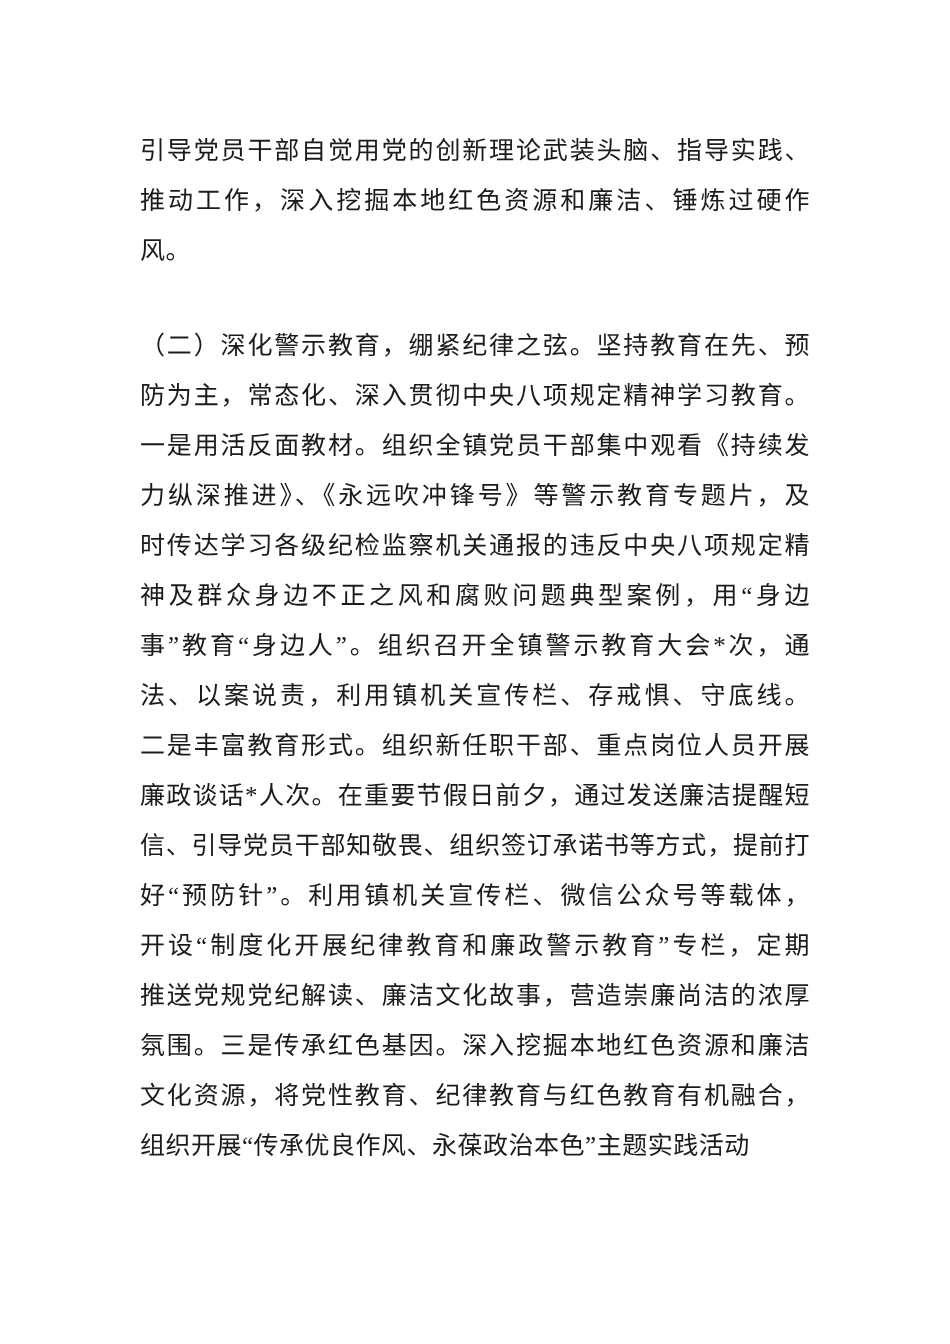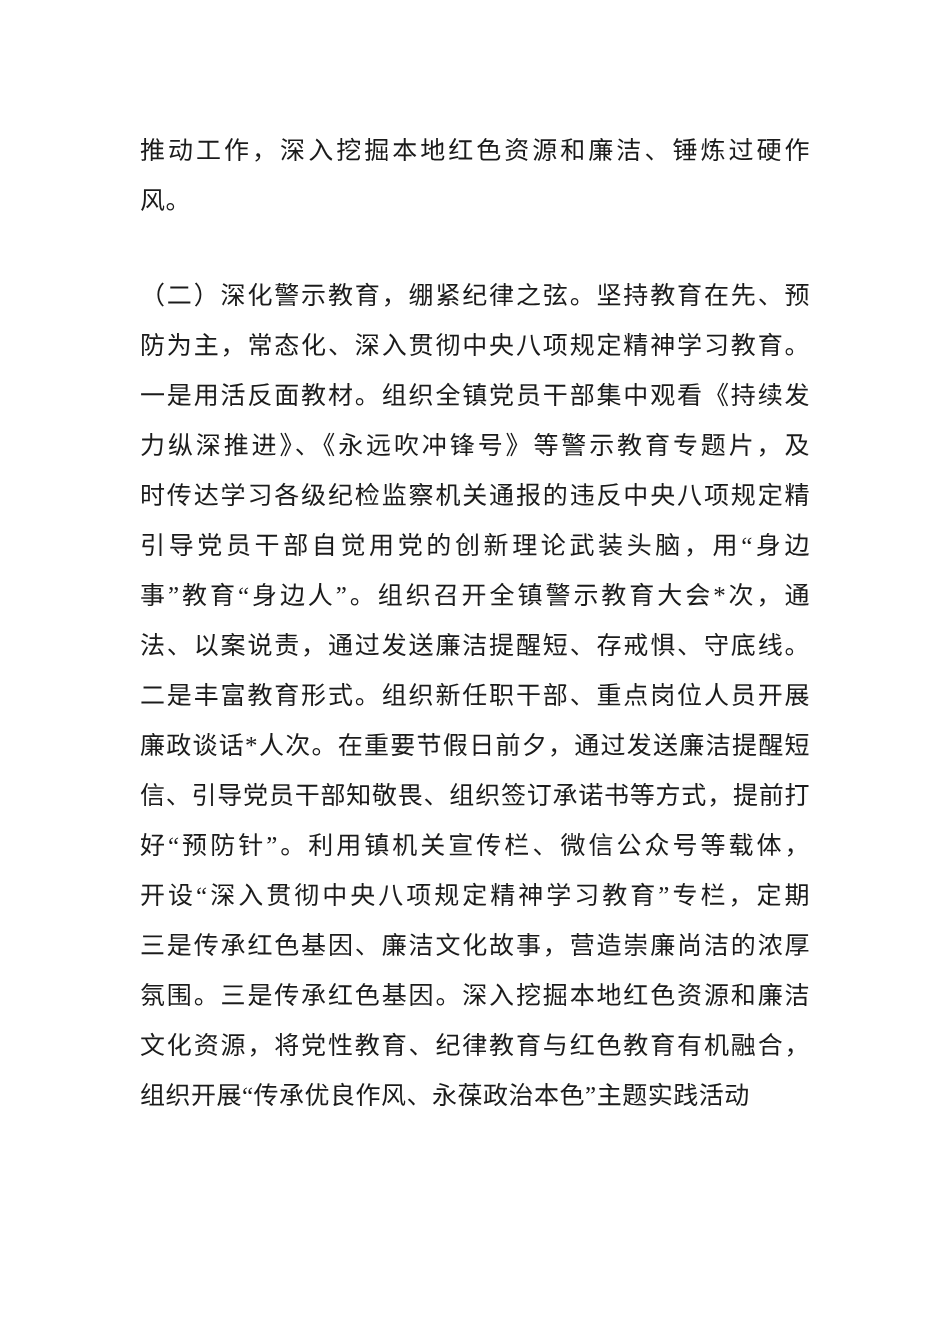--- a/index.html
+++ b/index.html
@@ -49,36 +49,37 @@
     text-align-last: left;
     letter-spacing: 0.5px;
   }
 </style>
 </head>
 <body>
 
 <div class="page">
   <div class="doc-body" id="doc-body">
       <div class="paragraph">
+        <div class="text-line">引导党员干部自觉用党的创新理论武装头脑、指导实践、</div>
         <div class="text-line">推动工作，深入挖掘本地红色资源和廉洁、锤炼过硬作</div>
         <div class="text-line para-end">风。</div>
       </div>
       <div class="paragraph">
         <div class="text-line">（二）深化警示教育，绷紧纪律之弦。坚持教育在先、预</div>
         <div class="text-line">防为主，常态化、深入贯彻中央八项规定精神学习教育。</div>
         <div class="text-line">一是用活反面教材。组织全镇党员干部集中观看《持续发</div>
         <div class="text-line">力纵深推进》、《永远吹冲锋号》等警示教育专题片，及</div>
         <div class="text-line">时传达学习各级纪检监察机关通报的违反中央八项规定精</div>
-        <div class="text-line">引导党员干部自觉用党的创新理论武装头脑，用“身边</div>
+        <div class="text-line">神及群众身边不正之风和腐败问题典型案例，用“身边</div>
         <div class="text-line">事”教育“身边人”。组织召开全镇警示教育大会*次，通</div>
-        <div class="text-line">法、以案说责，通过发送廉洁提醒短、存戒惧、守底线。</div>
+        <div class="text-line">法、以案说责，利用镇机关宣传栏、存戒惧、守底线。</div>
         <div class="text-line">二是丰富教育形式。组织新任职干部、重点岗位人员开展</div>
         <div class="text-line">廉政谈话*人次。在重要节假日前夕，通过发送廉洁提醒短</div>
         <div class="text-line">信、引导党员干部知敬畏、组织签订承诺书等方式，提前打</div>
         <div class="text-line">好“预防针”。利用镇机关宣传栏、微信公众号等载体，</div>
-        <div class="text-line">开设“深入贯彻中央八项规定精神学习教育”专栏，定期</div>
-        <div class="text-line">三是传承红色基因、廉洁文化故事，营造崇廉尚洁的浓厚</div>
+        <div class="text-line">开设“制度化开展纪律教育和廉政警示教育”专栏，定期</div>
+        <div class="text-line">推送党规党纪解读、廉洁文化故事，营造崇廉尚洁的浓厚</div>
         <div class="text-line">氛围。三是传承红色基因。深入挖掘本地红色资源和廉洁</div>
         <div class="text-line">文化资源，将党性教育、纪律教育与红色教育有机融合，</div>
         <div class="text-line para-end">组织开展“传承优良作风、永葆政治本色”主题实践活动</div>
       </div>
     </div>
 </div>
 
 </body></html>

